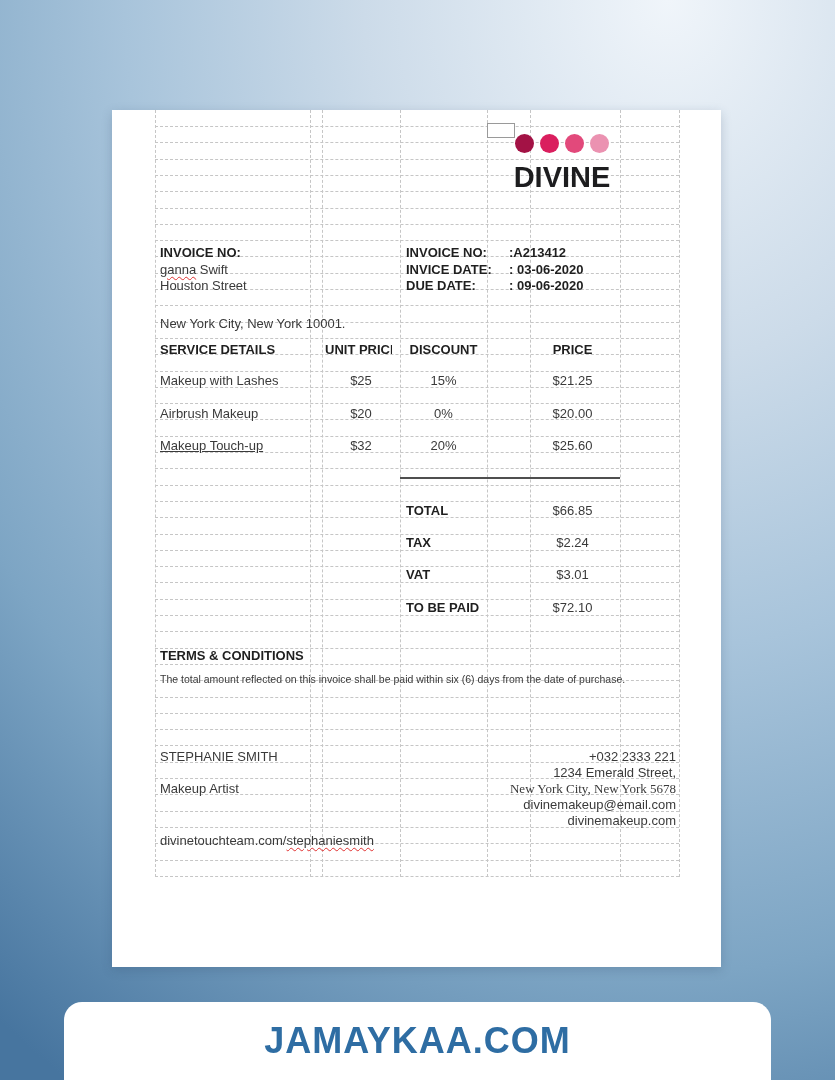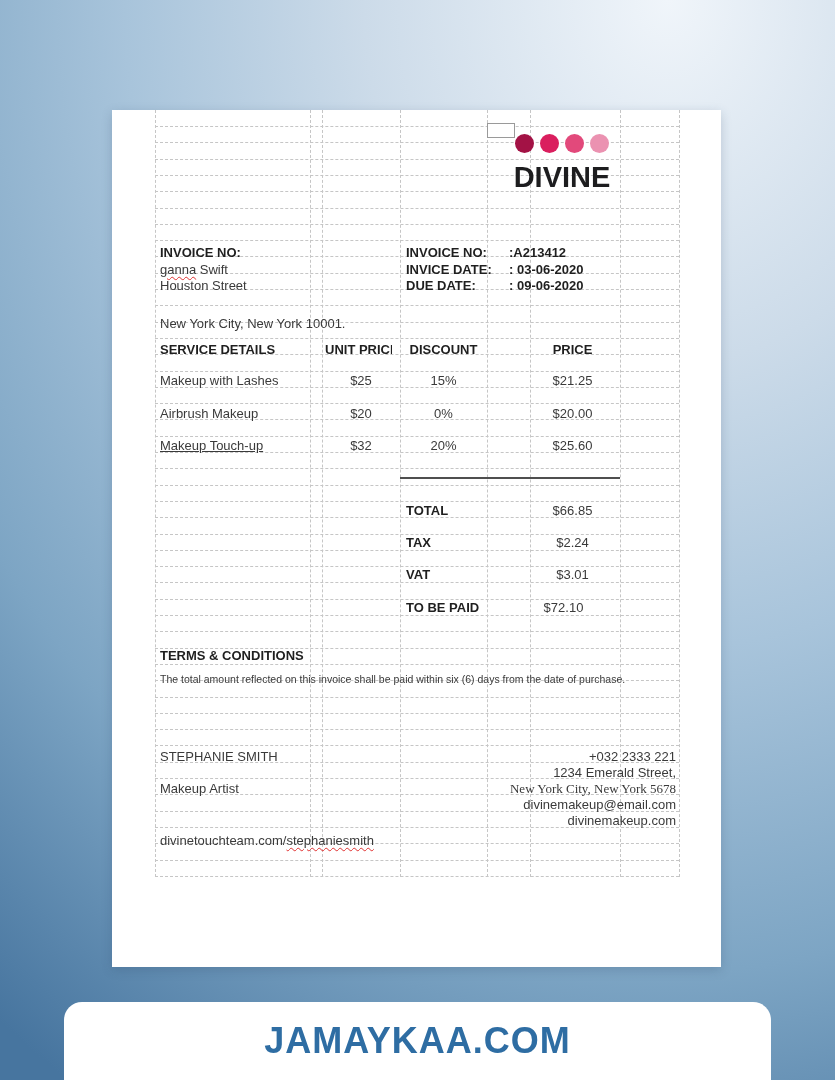--- a/index.html
+++ b/index.html
@@ -139,21 +139,21 @@
     <div class="tl cellc" style="left:413px;top:329px;width:95px;">$25.60</div>
 
     <div class="totline"></div>
     <div class="tl b" style="left:294px;top:394px;">TOTAL</div>
     <div class="tl cellc" style="left:413px;top:394px;width:95px;text-align:center;">$66.85</div>
     <div class="tl b" style="left:294px;top:426px;">TAX</div>
     <div class="tl cellc" style="left:413px;top:426px;width:95px;">$2.24</div>
     <div class="tl b" style="left:294px;top:458px;">VAT</div>
     <div class="tl cellc" style="left:413px;top:458px;width:95px;">$3.01</div>
     <div class="tl b" style="left:294px;top:491px;">TO BE PAID</div>
-    <div class="tl cellc" style="left:404px;top:491px;width:95px;">$72.10</div>
+    <div class="tl cellc" style="left:413px;top:491px;width:95px;">$72.10</div>
 
     <div class="tl b" style="left:48px;top:539px;">TERMS &amp; CONDITIONS</div>
     <div class="tl terms-body" style="left:48px;top:562px;">The total amount reflected on this invoice shall be paid within six (6) days from the date of purchase.</div>
 
     <div class="tl" style="left:48px;top:640px;">STEPHANIE SMITH</div>
     <div class="tl" style="left:48px;top:672px;">Makeup Artist</div>
     <div class="tl" style="left:48px;top:724px;"><span>divinetouchteam.com/</span><span class="sq">stephaniesmith</span></div>
 
     <div class="tl rright" style="left:260px;top:640px;width:304px;">+032 2333 221</div>
     <div class="tl rright" style="left:260px;top:655.5px;width:304px;">1234 Emerald Street,</div>

